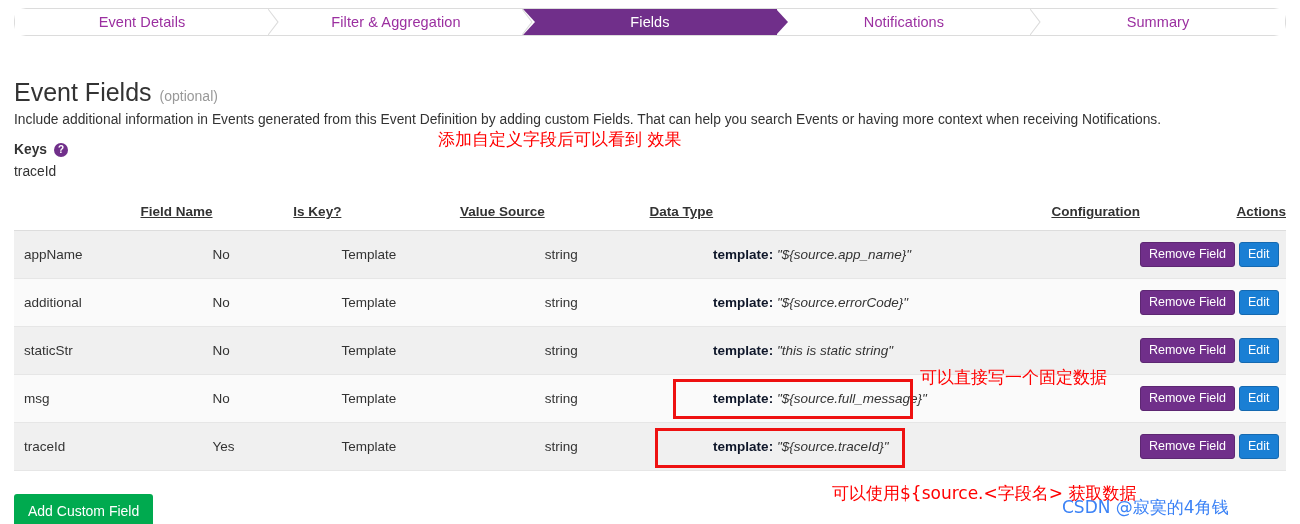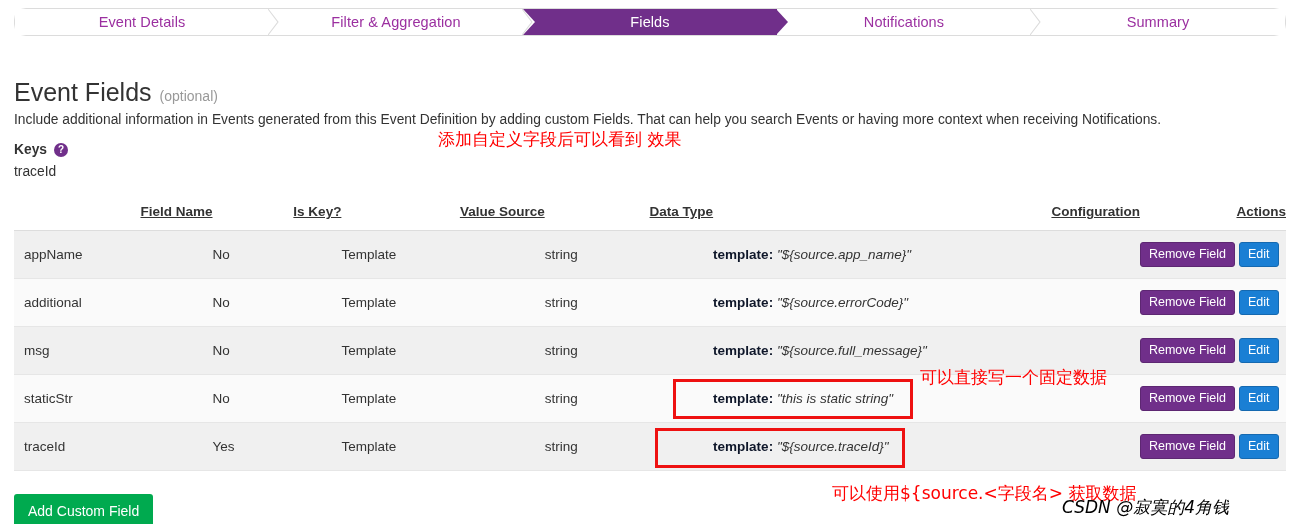--- a/index.html
+++ b/index.html
@@ -233,24 +233,23 @@
     pointer-events: none;
   }
   .redbox-static { left: 673px; top: 379px; width: 240px; height: 40px; }
   .redbox-trace  { left: 655px; top: 428px; width: 250px; height: 40px; }
 
   .watermark {
     position: absolute;
     left: 1062px;
     top: 496px;
     font-size: 17px;
-    color: #000000;
+    color: #3b82f6;
     font-family: "DejaVu Sans", sans-serif;
     white-space: nowrap;
-    font-style: italic;
   }
 </style>
 </head>
 <body>
 
 <div class="wizard">
   <div class="wz-step">
     <span>Event Details</span>
     <svg class="wz-sep" viewBox="0 0 11 42" preserveAspectRatio="none">
       <polyline points="0,0 10,21 0,42" fill="none" stroke="#dcdcdc" stroke-width="1.2"></polyline>
@@ -324,36 +323,36 @@
       <td class="c-iskey">No</td>
       <td class="c-src">Template</td>
       <td class="c-type">string</td>
       <td class="c-conf"><span class="tpl-mono">template: </span><span class="tpl-val">"${source.errorCode}"</span></td>
       <td class="c-act">
         <button class="btn btn-remove">Remove Field</button><button class="btn btn-edit">Edit</button>
       </td>
     </tr>
 
     <tr>
+      <td class="c-name">staticStr</td>
+      <td class="c-iskey">No</td>
+      <td class="c-src">Template</td>
+      <td class="c-type">string</td>
+      <td class="c-conf"><span class="tpl-mono">template: </span><span class="tpl-val">"this is static string"</span></td>
+      <td class="c-act">
+        <button class="btn btn-remove">Remove Field</button><button class="btn btn-edit">Edit</button>
+      </td>
+    </tr>
+
+    <tr>
       <td class="c-name">msg</td>
       <td class="c-iskey">No</td>
       <td class="c-src">Template</td>
       <td class="c-type">string</td>
       <td class="c-conf"><span class="tpl-mono">template: </span><span class="tpl-val">"${source.full_message}"</span></td>
-      <td class="c-act">
-        <button class="btn btn-remove">Remove Field</button><button class="btn btn-edit">Edit</button>
-      </td>
-    </tr>
-
-    <tr>
-      <td class="c-name">staticStr</td>
-      <td class="c-iskey">No</td>
-      <td class="c-src">Template</td>
-      <td class="c-type">string</td>
-      <td class="c-conf"><span class="tpl-mono">template: </span><span class="tpl-val">"this is static string"</span></td>
       <td class="c-act">
         <button class="btn btn-remove">Remove Field</button><button class="btn btn-edit">Edit</button>
       </td>
     </tr>
 
     <tr>
       <td class="c-name">traceId</td>
       <td class="c-iskey">Yes</td>
       <td class="c-src">Template</td>
       <td class="c-type">string</td>

